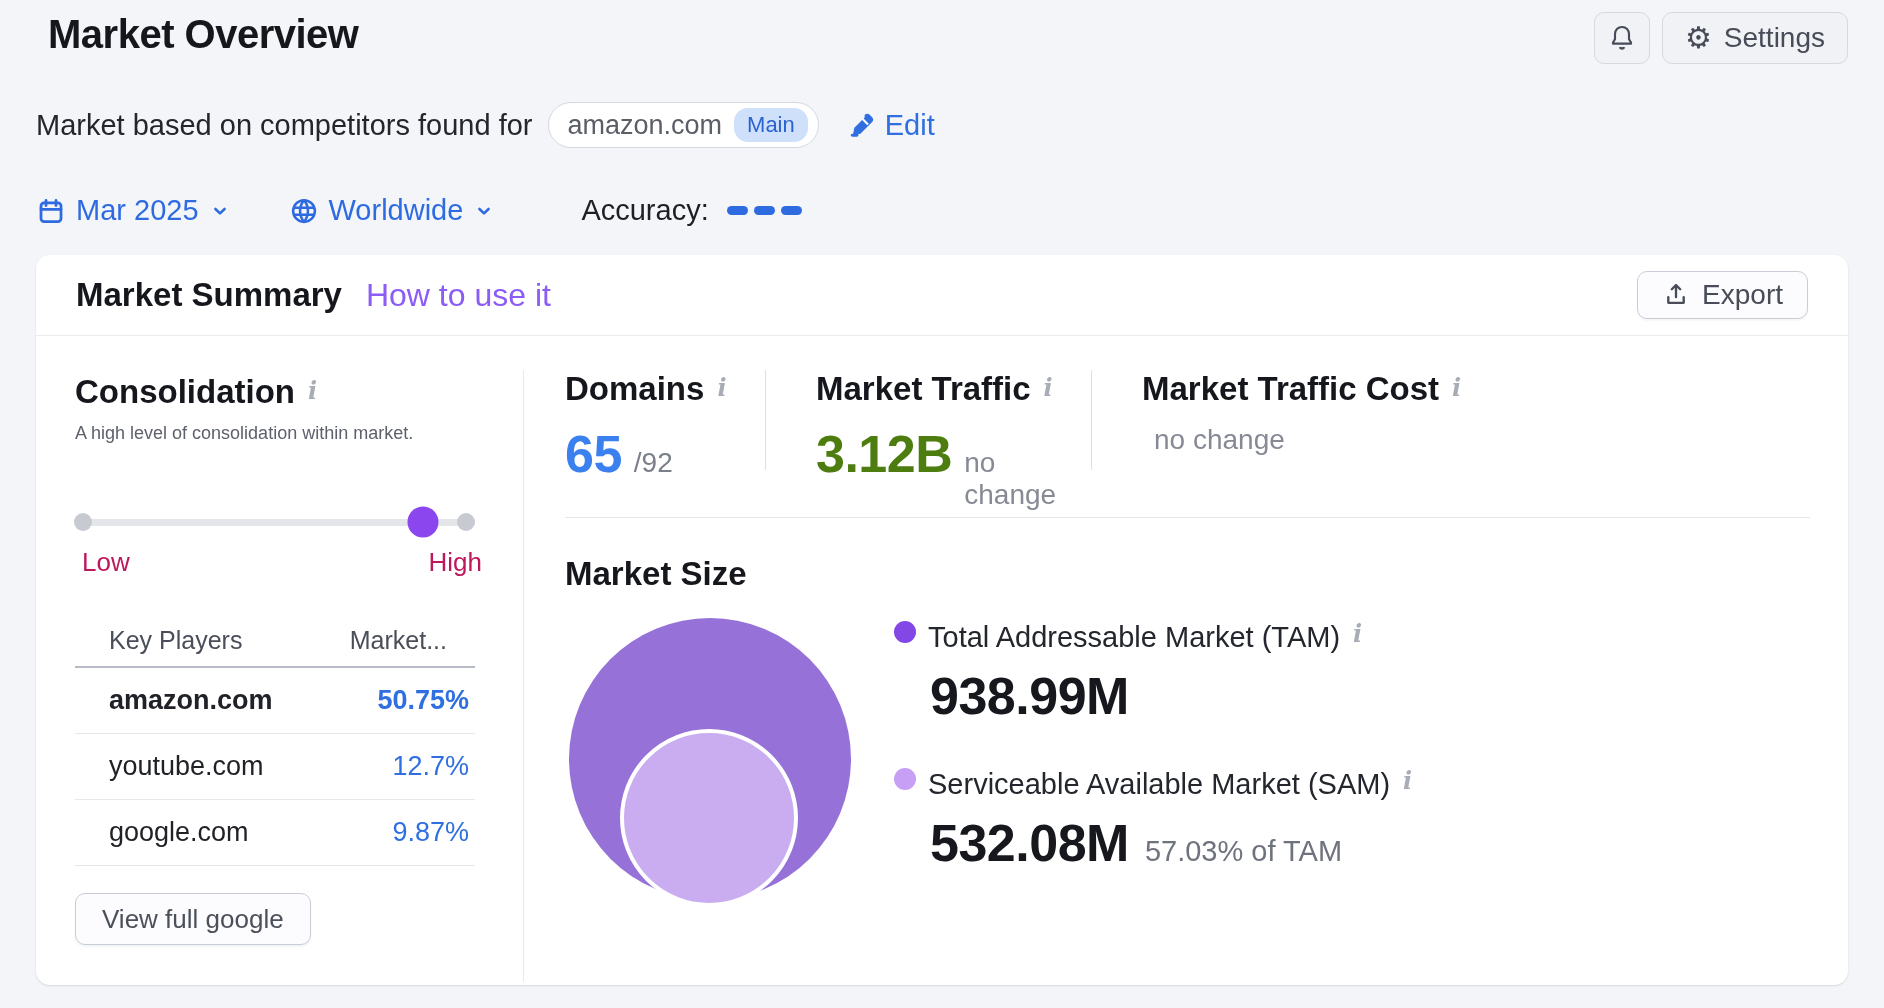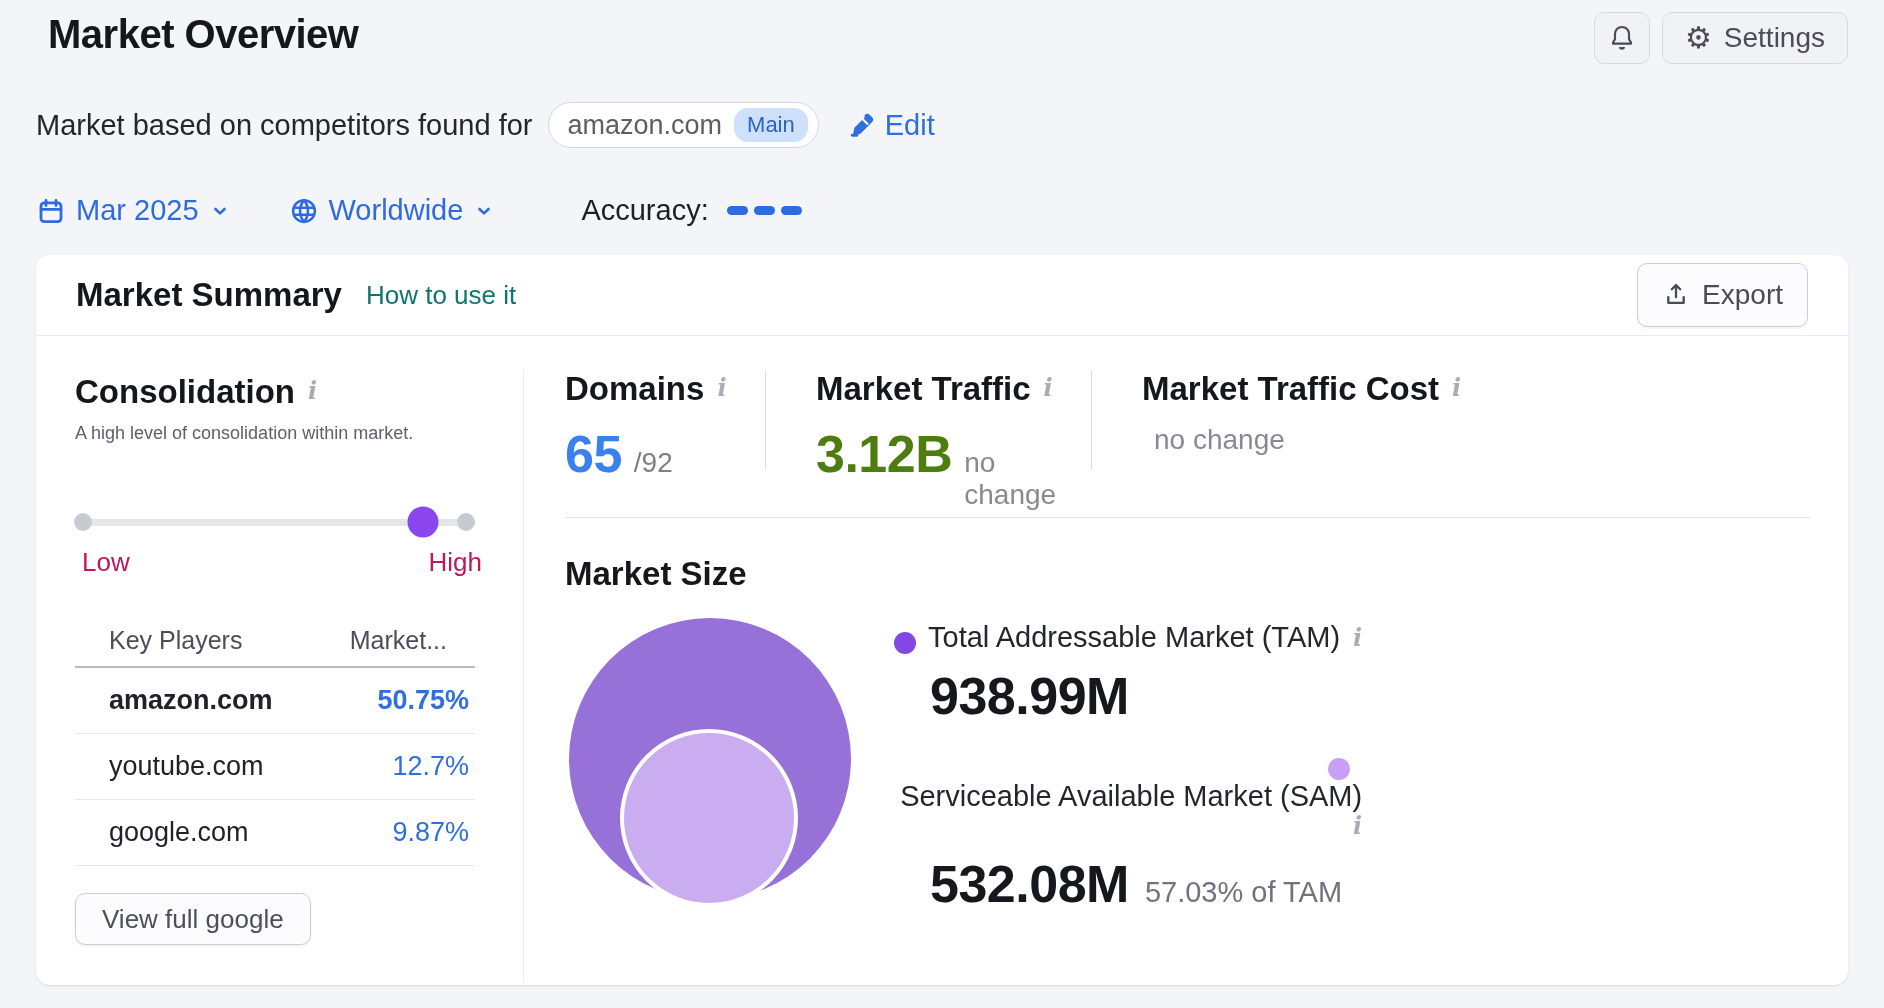--- a/index.html
+++ b/index.html
@@ -71,22 +71,22 @@
     position:absolute; left:36px; top:255px; width:1812px; height:730px;
     background:#ffffff; border-radius:14px;
     box-shadow:0 1px 3px rgba(20,24,40,.08), 0 1px 1px rgba(20,24,40,.05);
   }
   .card-header {
     position:absolute; left:0; right:0; top:0; height:81px;
     display:flex; align-items:center; padding:0 40px;
     border-bottom:1px solid #e9ebef;
   }
   .card-title { font-size:33px; font-weight:700; color:#15171d; }
-  .help-link { margin-left:24px; font-size:26px; color:#0f766e; text-decoration:none; cursor:pointer; }
-  .export-btn { margin-left:auto; height:64px; padding:0 24px; background:#fcfcfe; border-color:#c9cdd6; box-shadow:0 2px 2px rgba(25,30,45,.04); }
+  .help-link { margin-left:24px; font-size:32px; color:#8b5cf6; text-decoration:none; cursor:pointer; }
+  .export-btn { margin-left:auto; height:48px; padding:0 24px; background:#fcfcfe; border-color:#c9cdd6; box-shadow:0 2px 2px rgba(25,30,45,.04); }
 
   .i-ico {
     font-family:"DejaVu Serif", serif; font-style:italic; font-weight:700;
     font-size:24px; color:#a8acb5; margin-left:13px; cursor:pointer;
     display:inline-block; transform:translateY(-2px);
   }
 
   
   .section-h { font-size:33px; font-weight:700; color:#15171d; display:flex; align-items:center; }
   .cons-title { position:absolute; left:39px; top:118px; }
@@ -149,31 +149,31 @@
   .ms-title { position:absolute; left:529px; top:300px; font-size:33px; font-weight:700; color:#15171d; }
   .bubble-tam {
     position:absolute; left:533px; top:363px; width:282px; height:282px;
     border-radius:50%; background:#9671d8;
   }
   .bubble-sam {
     position:absolute; left:584px; top:474px; width:178px; height:178px;
     border-radius:50%; background:#c9adf0; border:4px solid #ffffff;
   }
   .legend { position:absolute; left:858px; top:366px; }
-  .legend-row { display:flex; align-items:flex-end; }
+  .legend-row { display:flex; align-items:flex-start; }
   .legend-row .dot { width:22px; height:22px; border-radius:50%; margin-right:12px; }
   .dot-tam { background:#8347e5; }
   .dot-sam { background:#c79ff5; }
   .legend-row .lbl { font-size:29px; color:#24262d; }
   .legend-value {
     margin:12px 0 0 36px; display:flex; align-items:baseline; gap:16px;
   }
   .legend-value .big { font-size:52px; font-weight:700; color:#16181e; letter-spacing:-0.5px; }
   .legend-value .pct { font-size:29px; color:#6f737d; }
-  .legend-row.second { margin-top:32px;flex-direction:column; }
+  .legend-row.second { margin-top:42px; }
 
   svg { display:block; }
 </style>
 </head>
 <body>
 
 <div class="page">
 
   <div class="page-title">Market Overview</div>
   <div class="topbar-actions">

